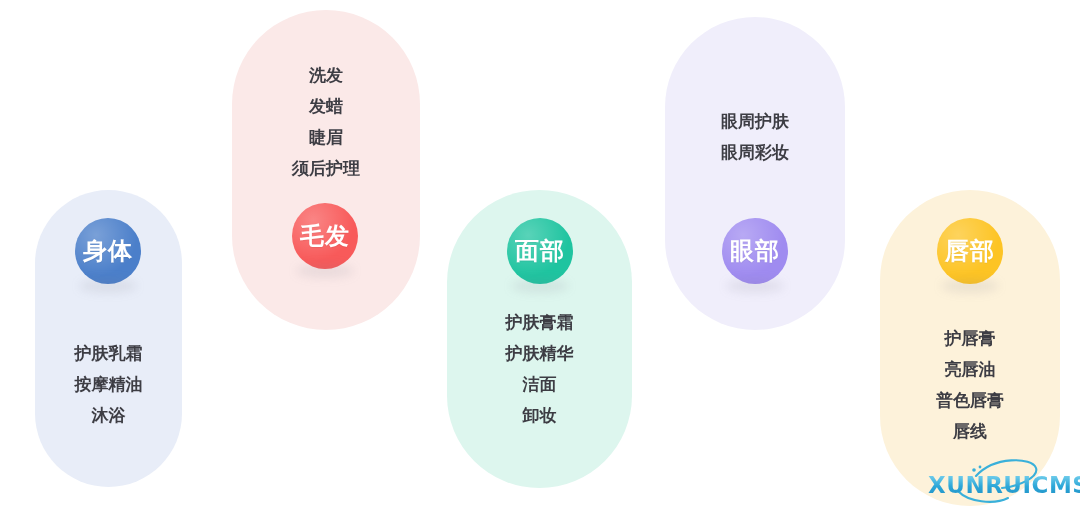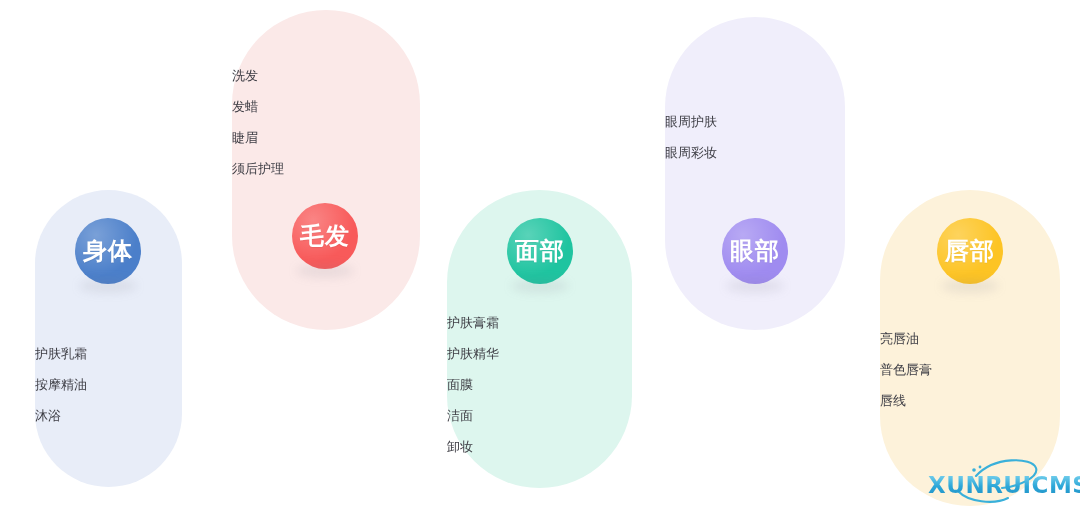--- a/index.html
+++ b/index.html
@@ -51,24 +51,24 @@
     border-radius: 50%;
     background: rgba(120,120,140,0.13);
     filter: blur(5px);
     z-index: -1;
   }
 
   
   .items {
     position: absolute;
     z-index: 2;
-    text-align: left;
+    text-align: center;
     color: #3d3d44;
-    font-size: 13px;
-    font-weight: normal;
+    font-size: 17px;
+    font-weight: bold;
     line-height: 31px;
     white-space: nowrap;
   }
   .items div {
     display: block;
   }
 
   
   #watermark {
     position: absolute;
@@ -119,39 +119,39 @@
     <div>须后护理</div>
   </div>
 
   <div class="pill" style="left: 447px; top: 190px; width: 185px; height: 298px; background: rgb(221, 246, 238);"></div>
   <div class="badge" style="left: 507px; top: 218px; background: radial-gradient(circle at 32% 26%, rgba(255, 255, 255, 0.26), rgba(255, 255, 255, 0) 62%), rgb(31, 196, 160);">
     <span>面部</span>
   </div>
   <div class="items" style="left:447px; top:307px; width:185px;">
     <div>护肤膏霜</div>
     <div>护肤精华</div>
-    <div>面膜</div>
     <div>洁面</div>
     <div>卸妆</div>
   </div>
 
   <div class="pill" style="left: 665px; top: 17px; width: 180px; height: 313px; background: rgb(240, 238, 251);"></div>
   <div class="badge" style="left: 722px; top: 218px; background: radial-gradient(circle at 32% 26%, rgba(255, 255, 255, 0.26), rgba(255, 255, 255, 0) 62%), rgb(159, 139, 240);">
     <span>眼部</span>
   </div>
   <div class="items" style="left:665px; top:106px; width:180px;">
     <div>眼周护肤</div>
     <div>眼周彩妆</div>
   </div>
 
   <div class="pill" style="left: 880px; top: 190px; width: 180px; height: 316px; background: rgb(253, 242, 218);"></div>
   <div class="badge" style="left: 937px; top: 218px; background: radial-gradient(circle at 32% 26%, rgba(255, 255, 255, 0.26), rgba(255, 255, 255, 0) 62%), rgb(253, 196, 36);">
     <span>唇部</span>
   </div>
   <div class="items" style="left:880px; top:323px; width:180px;">
+    <div>护唇膏</div>
     <div>亮唇油</div>
     <div>普色唇膏</div>
     <div>唇线</div>
   </div>
 
   <div id="watermark">
     <svg width="148" height="46" viewBox="0 0 148 46" style="position:absolute; left:0; top:0;">
       <path d="M52 18 C 70 -2, 108 -1, 112 10 C 115 19, 96 28, 78 30" fill="none" stroke="#39b0da" stroke-width="2.1" stroke-linecap="round"></path>
       <path d="M34 33 C 44 44, 70 47, 84 40" fill="none" stroke="#39b0da" stroke-width="2.1" stroke-linecap="round"></path>
       <circle cx="50" cy="12" r="1.8" fill="#39b0da"></circle>

